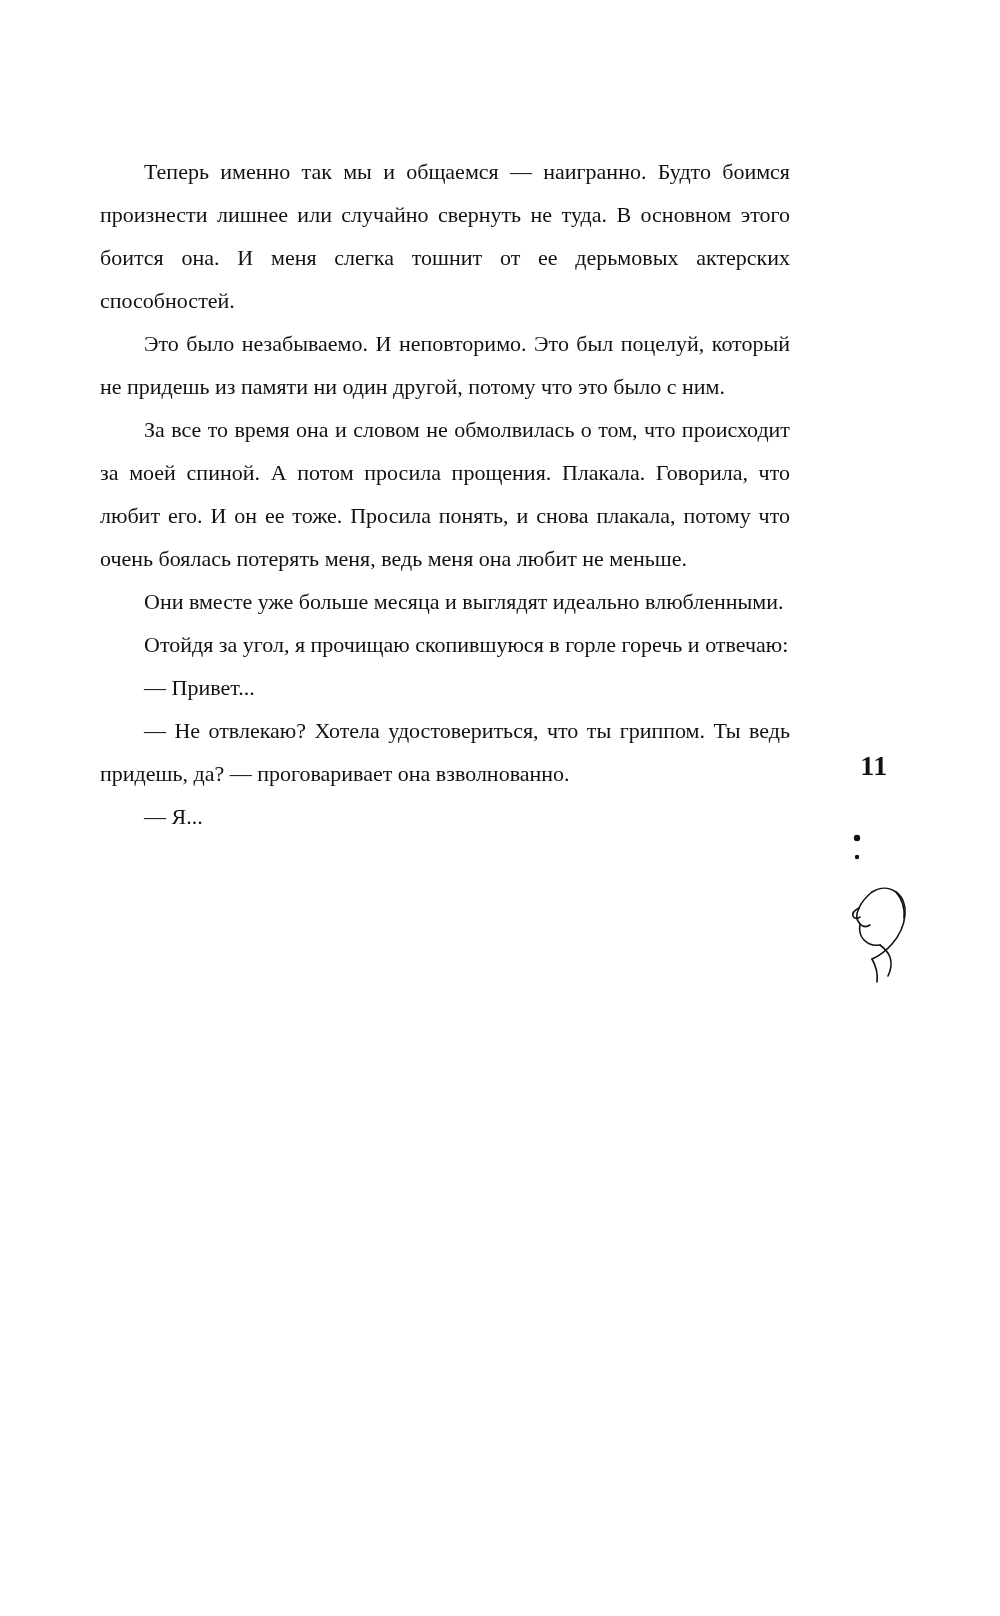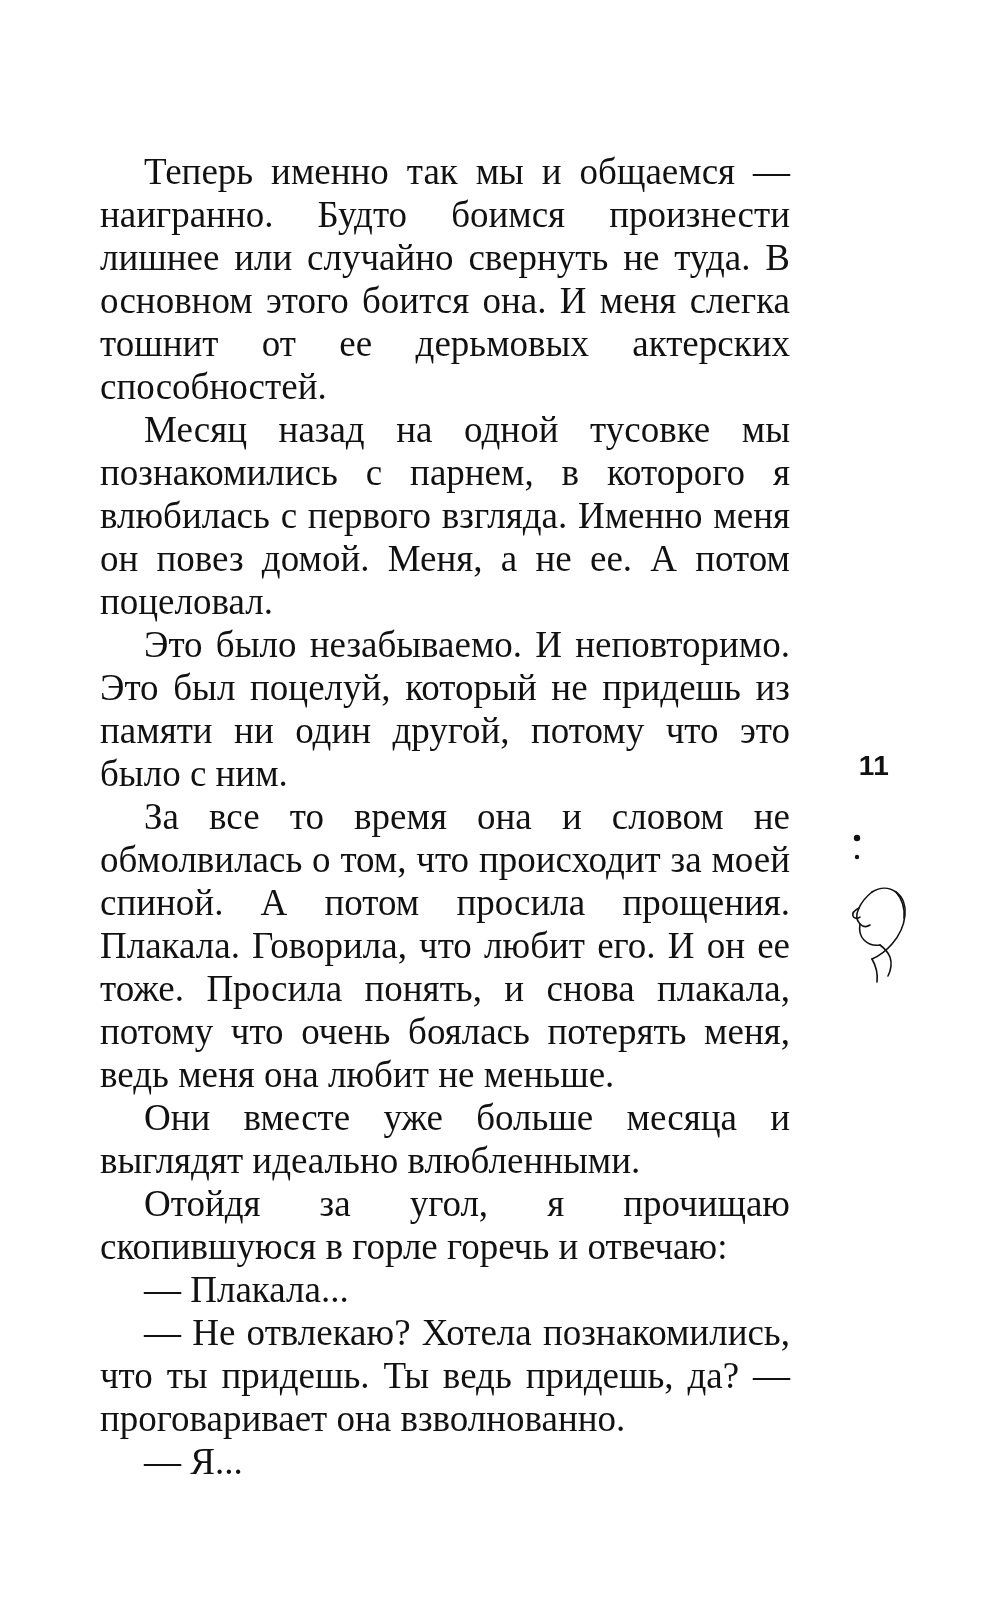--- a/index.html
+++ b/index.html
@@ -23,35 +23,35 @@
 
   .text-column {
     position: absolute;
     left: 100px;
     top: 150px;
     width: 690px;
   }
 
   .para {
     margin: 0;
-    font-size: 37px;
+    font-size: 22px;
     line-height: 43px;
     text-align: justify;
     text-justify: inter-word;
     text-indent: 44px;
     hyphens: manual;
   }
 
   .page-number {
     position: absolute;
     right: 96px;
     top: 750px;
     width: 60px;
     text-align: center;
-    font-family: Liberation Sans, sans-serif;
+    font-family: Liberation Serif, serif;
     font-size: 28px;
     font-weight: bold;
     letter-spacing: 0.5px;
     color: #111111;
   }
 
   .ornament {
     position: absolute;
     right: 70px;
     top: 800px;
@@ -65,27 +65,26 @@
     height: 100%;
   }
 </style>
 </head>
 <body>
 
 <div class="page">
 
   <div class="text-column">
     <p class="para">Теперь именно так мы и общаемся — наигранно. Будто боимся произнести лишнее или случайно свернуть не туда. В основном этого боится она. И меня слегка тошнит от ее дерьмовых актерских способностей.</p>
-    <p class="para">Месяц назад на одной тусовке мы познакомились с парнем, в которого я влюбилась с первого взгляда. Именно меня он повез домой. Меня, а не ее. А потом поцеловал.</p>
     <p class="para">Это было незабываемо. И неповторимо. Это был поцелуй, который не придешь из памяти ни один другой, потому что это было с ним.</p>
     <p class="para">За все то время она и словом не обмолвилась о том, что происходит за моей спиной. А потом просила прощения. Плакала. Говорила, что любит его. И он ее тоже. Просила понять, и снова плакала, потому что очень боялась потерять меня, ведь меня она любит не меньше.</p>
     <p class="para">Они вместе уже больше месяца и выглядят идеально влюбленными.</p>
     <p class="para">Отойдя за угол, я прочищаю скопившуюся в горле горечь и отвечаю:</p>
-    <p class="para">— Плакала...</p>
-    <p class="para">— Не отвлекаю? Хотела познакомились, что ты придешь. Ты ведь придешь, да? — проговаривает она взволнованно.</p>
+    <p class="para">— Привет...</p>
+    <p class="para">— Не отвлекаю? Хотела удостовериться, что ты гриппом. Ты ведь придешь, да? — проговаривает она взволнованно.</p>
     <p class="para">— Я...</p>
   </div>
 
   <div class="page-number">11</div>
 
   <div class="ornament">
     <svg viewBox="0 0 120 210" xmlns="http://www.w3.org/2000/svg">
       <g fill="#111111">
         <circle cx="47" cy="38" r="3.2"></circle>
         <circle cx="47" cy="57" r="2.2"></circle>

